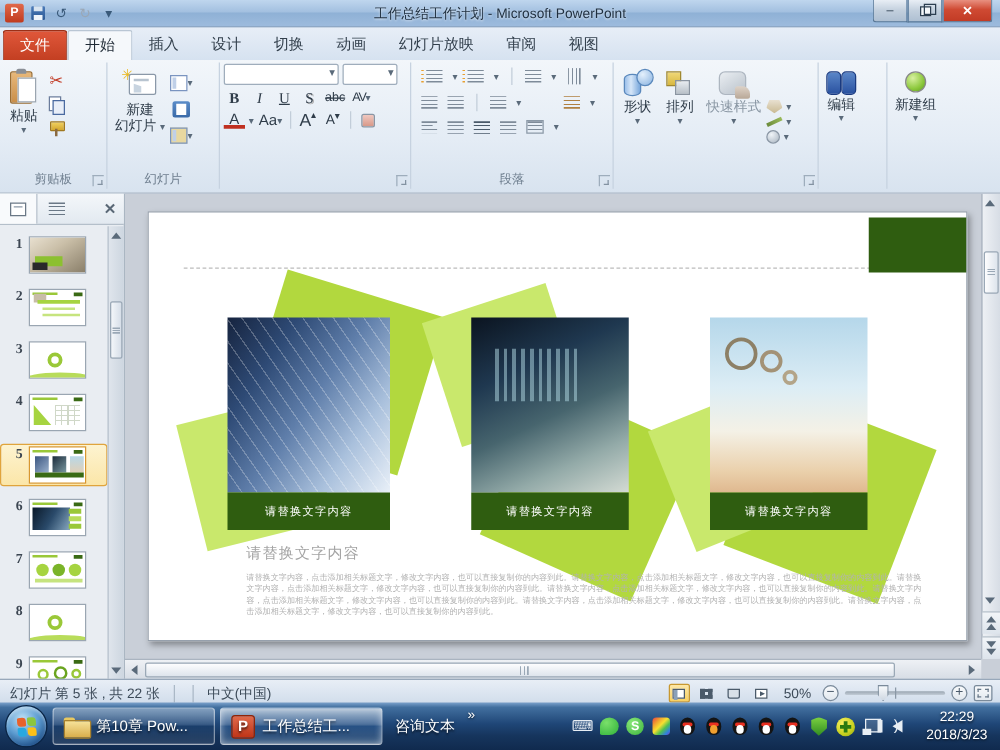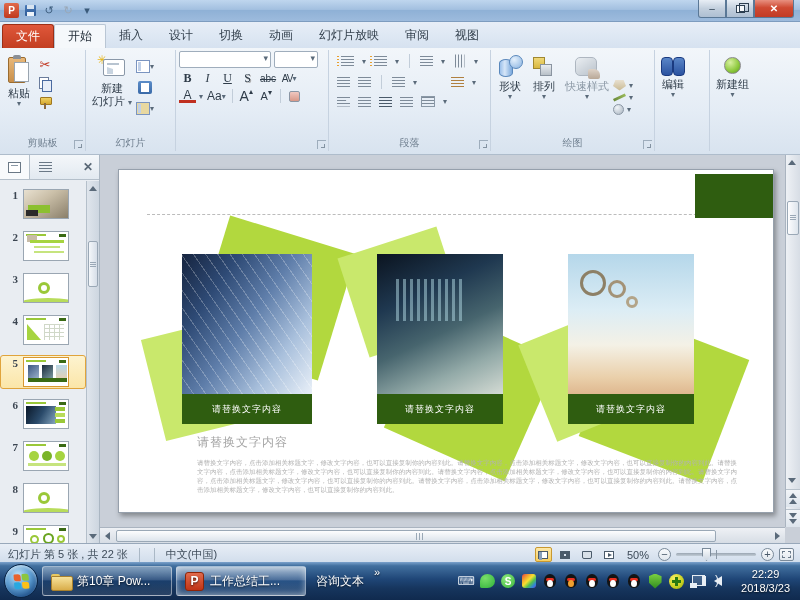--- a/index.html
+++ b/index.html
@@ -273,20 +273,21 @@
       <div class="qat-btn">
           <span>↺</span>
         </div>
       <div class="qat-btn dis">
           <span>↻</span>
         </div>
       <div class="qat-btn">
           <span>▾</span>
         </div>
     </div>
+    <div class="title-text">工作总结工作计划 - Microsoft PowerPoint</div>
     <div class="win-controls">
       <div class="win-btn min">
           <span>–</span>
         </div>
       <div class="win-btn">
           <span class="restore-glyph"></span>
         </div>
       <div class="win-btn close">
           <span>✕</span>
         </div>
@@ -470,21 +471,20 @@
           <div class="frow">
               <span class="line-ic"></span>
               <span class="caret">▾</span>
             </div>
           <div class="frow">
               <span class="eff-ic"></span>
               <span class="caret">▾</span>
             </div>
         </div>
       </div>
-      <div class="rgroup-label">绘图</div>
       <div class="dlauncher"></div>
     </div>
 
     <div class="rgroup" style="left:655px;width:55px">
       <div class="bigbtn" style="margin:2px auto 0">
         <div class="binoc"></div>
         <span>编辑</span>
         <span class="caret">▾</span>
       </div>
     </div>

